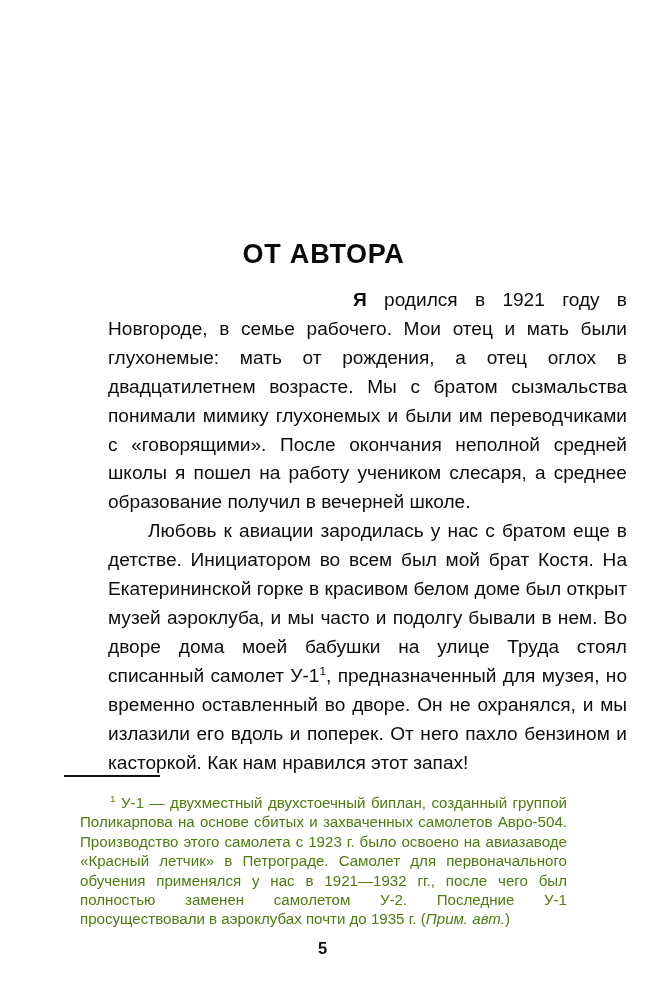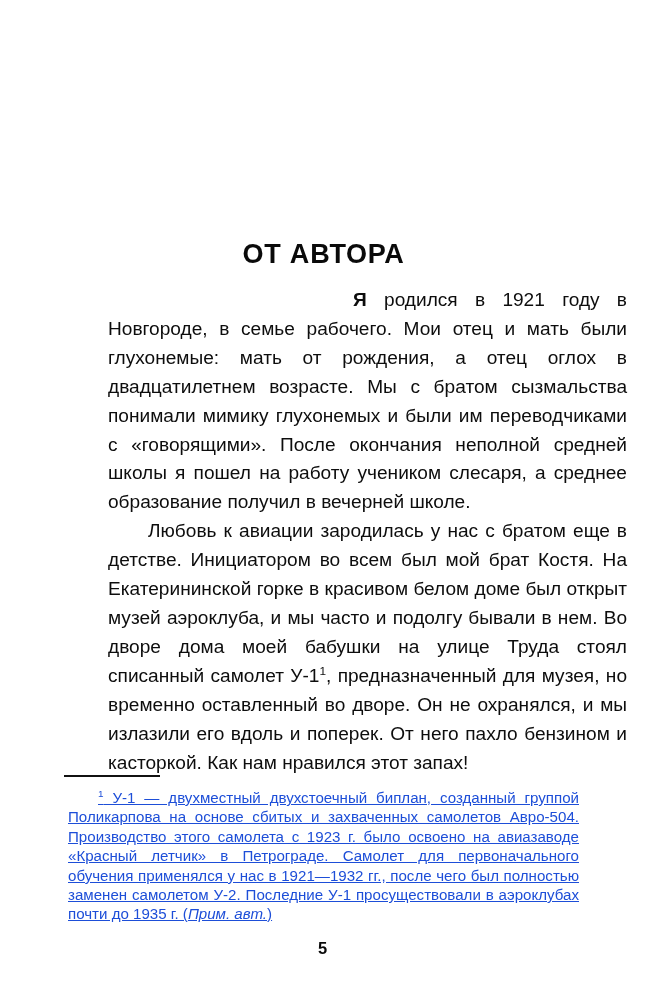--- a/index.html
+++ b/index.html
@@ -93,29 +93,28 @@
   }
 
   .footnote-rule {
     width: 96px;
     height: 2px;
     background: #111111;
     margin: 0 0 11px 0;
   }
 
   p.footnote {
-    margin: 4px;
+    margin: 16px;
     padding: 0;
     font-size: 15.1px;
     line-height: 19.4px;
     text-align: justify;
     text-justify: inter-word;
-    color: #1d4ed8;
+    color: #4d7c0f;
     text-indent: 30px;
-    text-decoration: underline;
   }
 
   p.footnote .fn-marker {
     font-size: 0.66em;
     vertical-align: super;
     line-height: 0;
   }
 
   p.footnote .attribution {
     font-style: italic;

